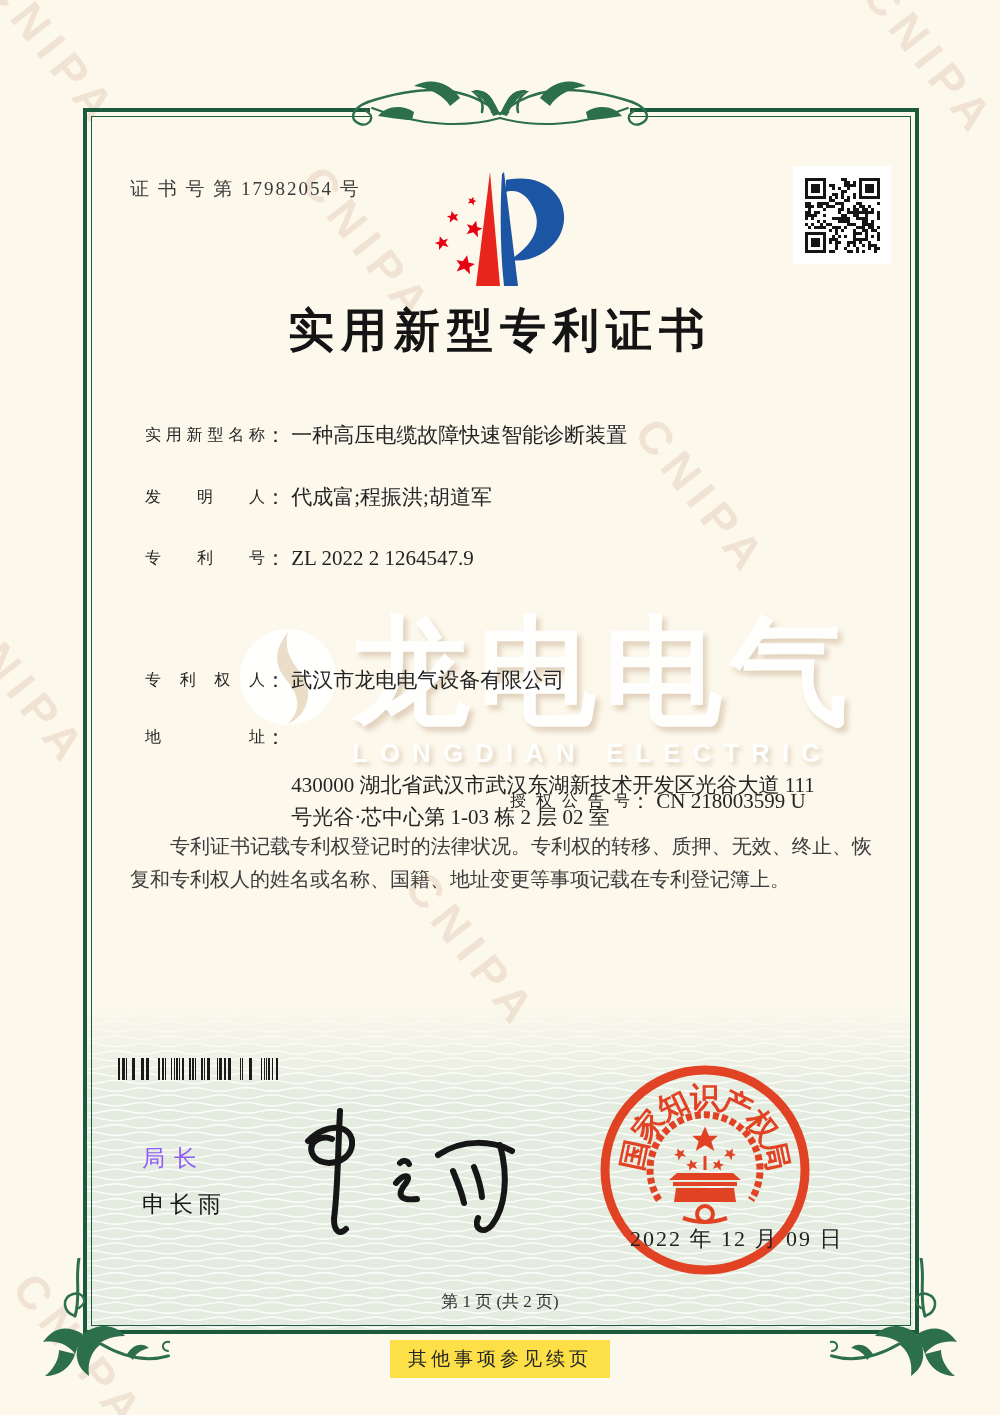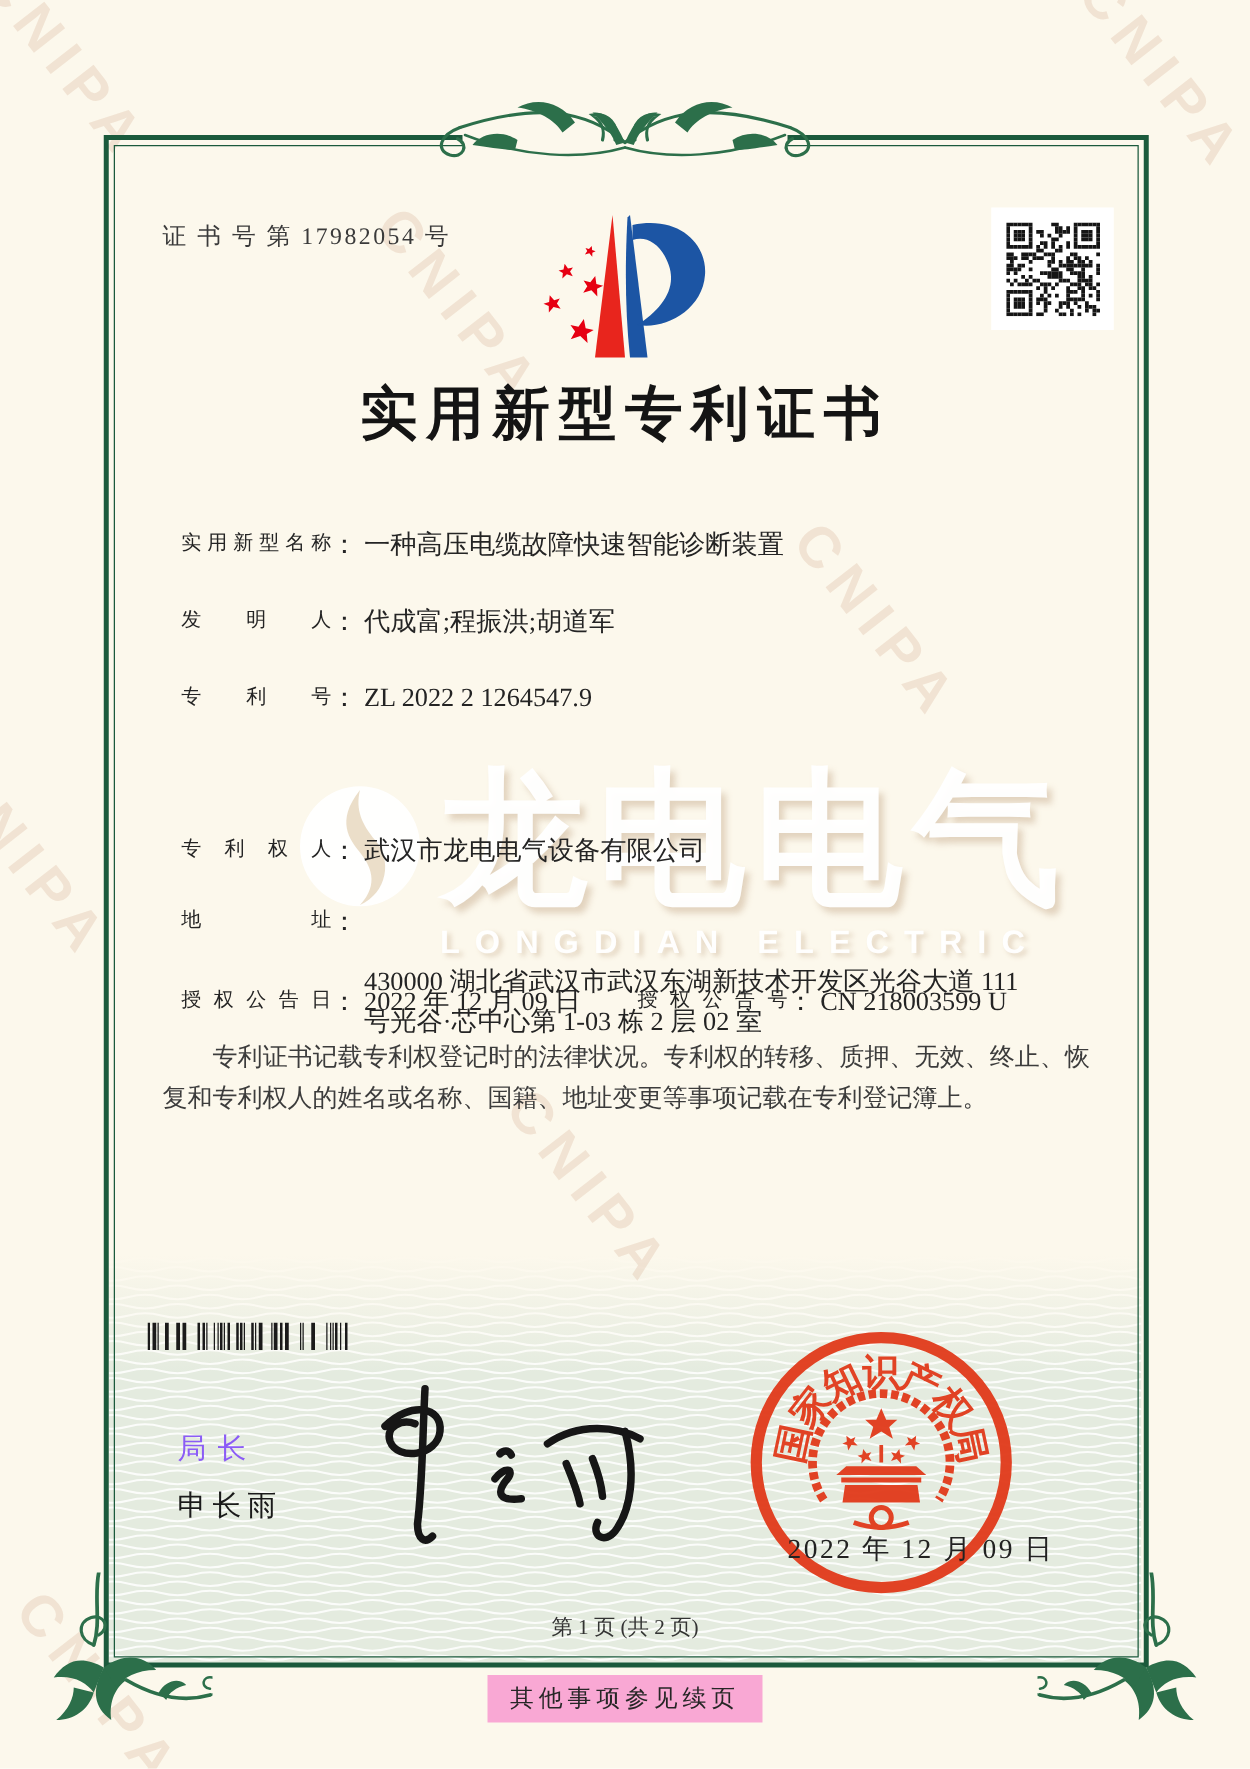--- a/index.html
+++ b/index.html
@@ -55,21 +55,21 @@
   .barcode{position:absolute;left:118px;top:1058px;}
   .sig-title{position:absolute;left:142px;top:1143px;font-size:23px;letter-spacing:9px;color:#8b5cf6;
              font-family:"Liberation Sans","DejaVu Sans",sans-serif;}
   .sig-name{position:absolute;left:142px;top:1189px;font-size:23px;letter-spacing:5px;color:#1a1a1a;
             font-family:"Liberation Sans","DejaVu Sans",sans-serif;}
   .signature{position:absolute;left:288px;top:1093px;}
   .seal{position:absolute;left:595px;top:1058px;opacity:.95;}
   .seal-date{position:absolute;left:630px;top:1224px;font-size:22px;letter-spacing:2px;color:#222222;}
 
   .page-info{position:absolute;left:0;top:1290px;width:100%;text-align:center;font-size:17px;color:#333333;}
-  .note-box{position:absolute;left:50%;top:1340px;transform:translateX(-50%);background:#f9a8d4;
+  .note-box{position:absolute;left:50%;top:1340px;transform:translateX(-50%);background:#fde047;
             padding:6px 18px;font-size:19px;letter-spacing:4px;color:#262626;white-space:nowrap;}
 </style>
 </head>
 <body>
 
 <div class="page">
 
   <svg width="0" height="0" style="position:absolute">
       <defs>
     <path id="star" d="M0,-10 L2.94,-3.09 L9.51,-3.09 L4.76,1.18 L6.88,8.09 L0,3.82 L-6.88,8.09 L-4.76,1.18 L-9.51,-3.09 L-2.94,-3.09 Z"></path>
@@ -515,24 +515,20 @@
       <span class="lbl">专利权人</span><span class="colon">：</span>
       <span class="val">武汉市龙电电气设备有限公司</span>
     </div>
     <div class="row" style="top:722px">
       <span class="lbl">地址</span><span class="colon">：</span>
       <span class="val val-wrap">
         <span>430000 湖北省武汉市武汉东湖新技术开发区光谷大道 111</span>
         <span>号光谷·芯中心第 1-03 栋 2 层 02 室</span>
       </span>
     </div>
-    <div class="row" style="top:786px">
-      <span class="lbl">授权公告日</span><span class="colon">：</span>
-      <span class="val">2022 年 12 月 09 日</span>
-    </div>
     <div class="row" style="top:786px;left:510px">
       <span class="lbl">授权公告号</span><span class="colon">：</span>
       <span class="val">CN 218003599 U</span>
     </div>
 
     <div class="paras">
       <p>专利证书记载专利权登记时的法律状况。专利权的转移、质押、无效、终止、恢复和专利权人的姓名或名称、国籍、地址变更等事项记载在专利登记簿上。</p>
     </div>
 
     <svg class="barcode" id="barcode-svg" width="162" height="24">

